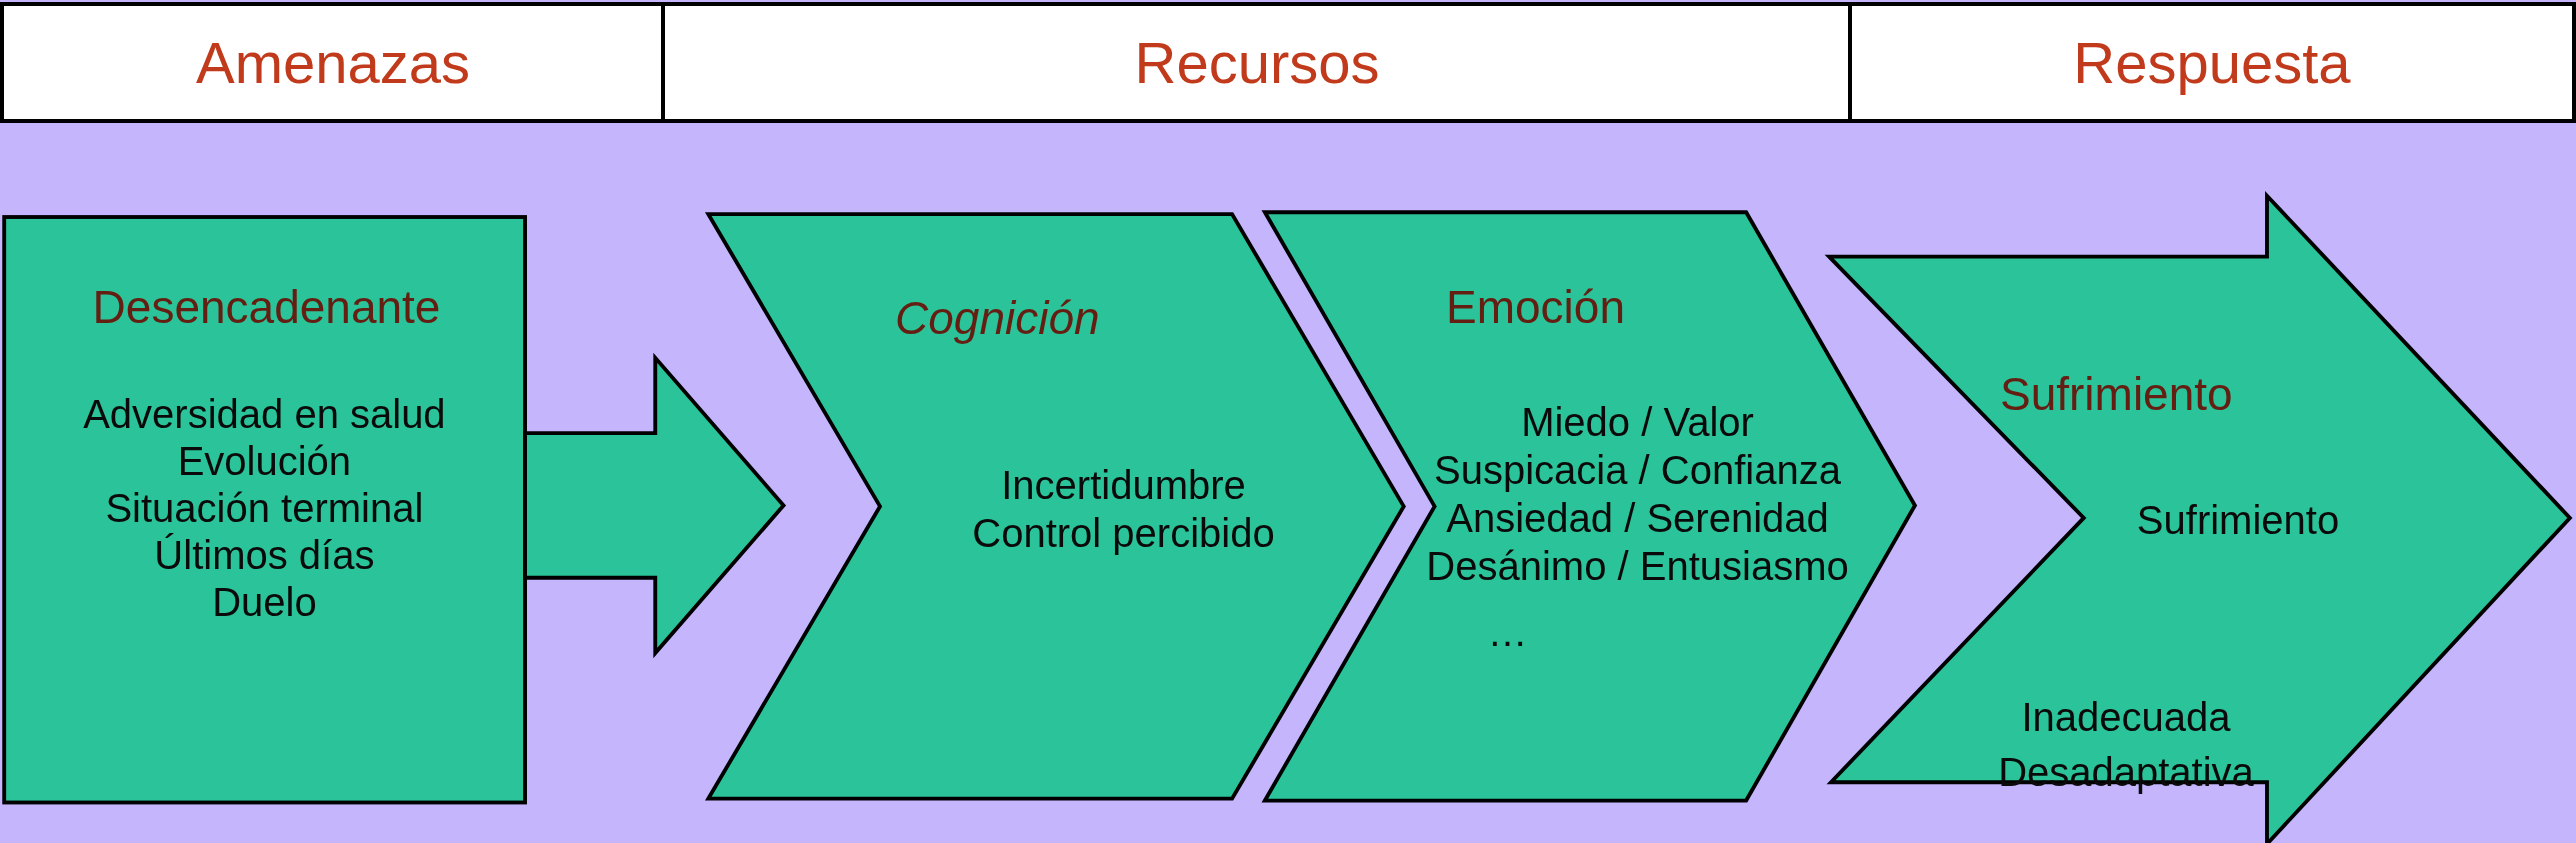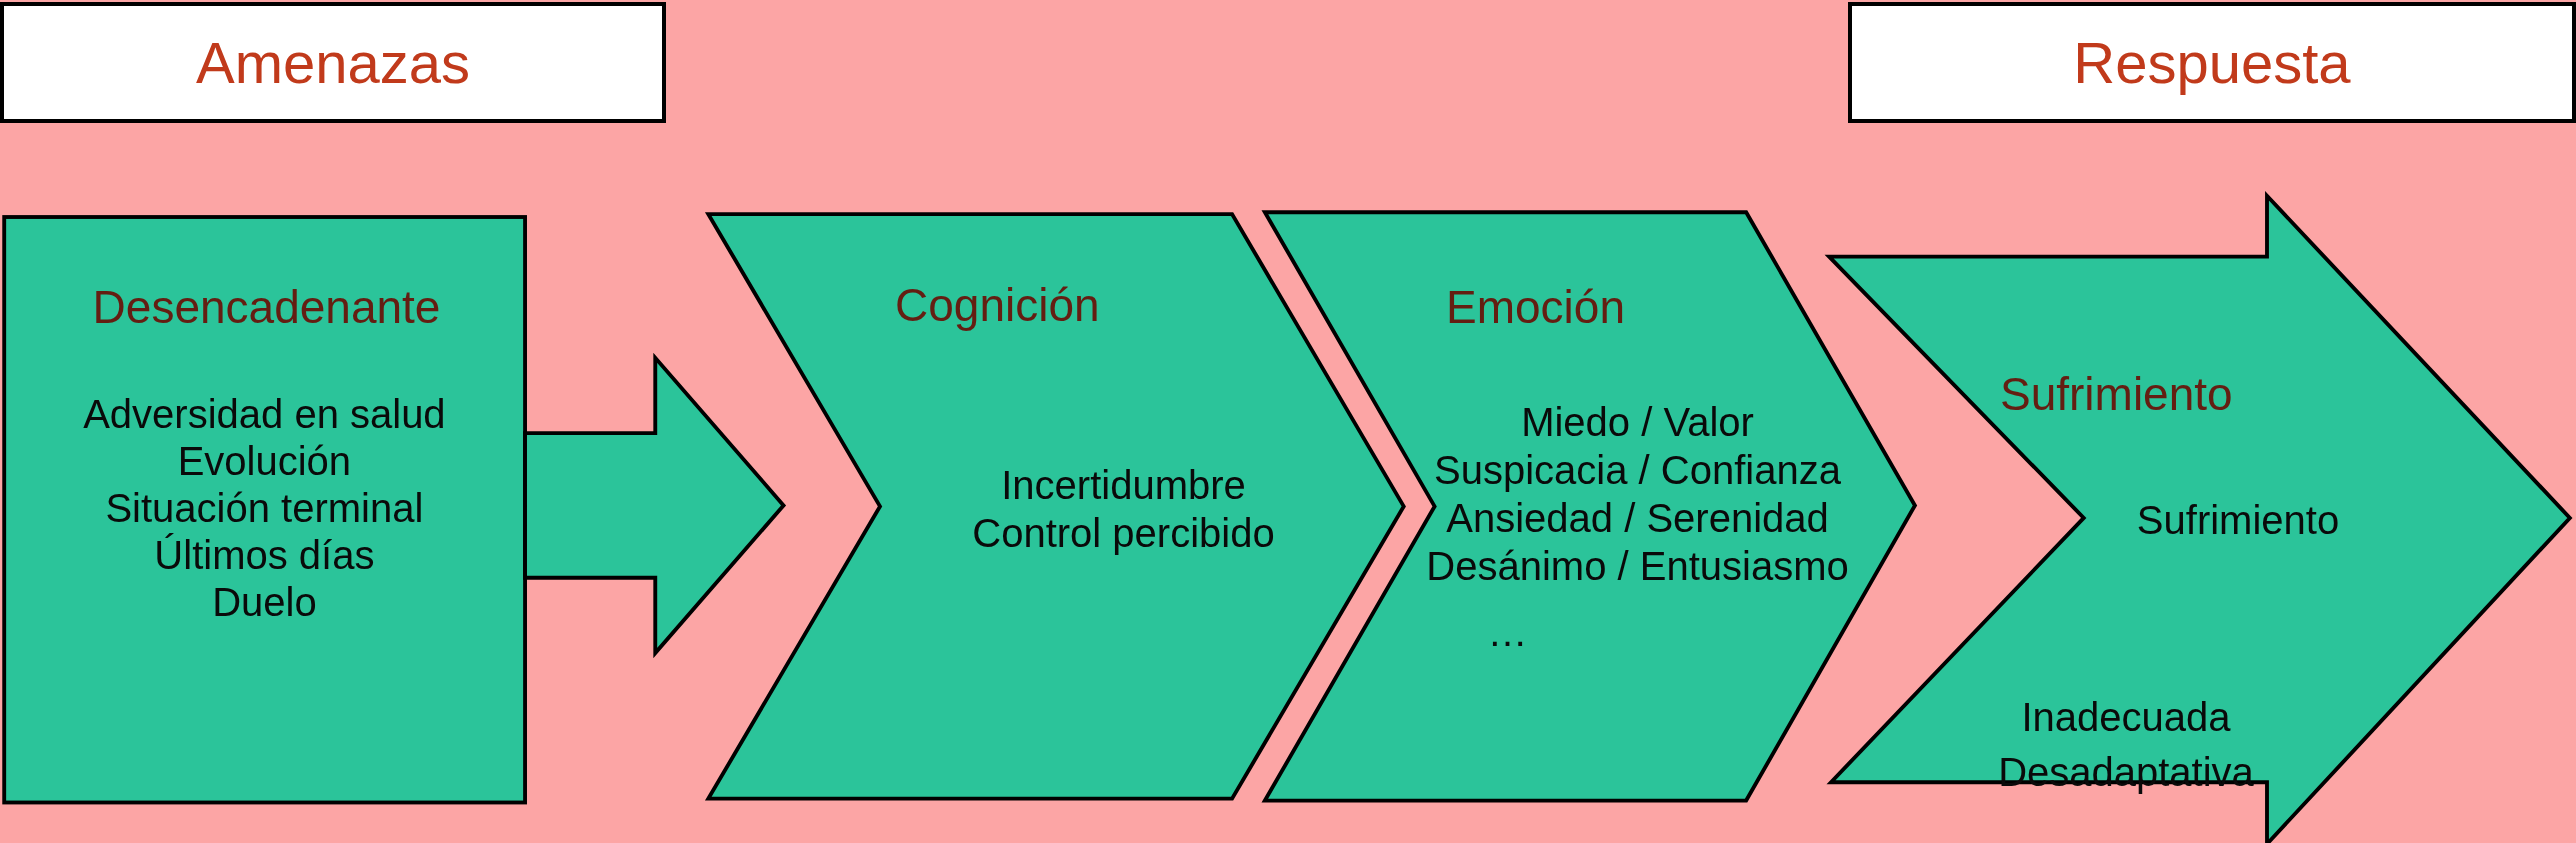--- a/index.html
+++ b/index.html
@@ -1,21 +1,21 @@
 <!DOCTYPE html>
 <html><head>
 <meta charset="utf-8">
 <style>
   html, body { margin: 0; padding: 0; background: #FFFFFF; }
   body { width: 2576px; height: 843px; }
   .stage {
     position: relative;
     width: 2576px;
     height: 843px;
-    background: #fca5a5;
+    background: #c4b5fd;
     overflow: hidden;
     font-family: "Liberation Sans", sans-serif;
   }
   .hcell {
     position: absolute;
     top: 1.9px;
     height: 121px;
     border: 4.8px solid #000000;
     box-sizing: border-box;
     background: #FFFFFF;
@@ -57,20 +57,23 @@
   .line { white-space: nowrap; }
 </style>
 </head>
 <body>
 
 <div class="stage">
 
   <div class="hcell hcell-1">
     <span class="hlabel">Amenazas</span>
   </div>
+  <div class="hcell hcell-2">
+    <span class="hlabel">Recursos</span>
+  </div>
   <div class="hcell hcell-3">
     <span class="hlabel">Respuesta</span>
   </div>
 
   <svg class="shapes-layer" viewBox="0 0 2670 874">
     <rect x="4" y="225" width="540" height="607" stroke="#000000" stroke-width="4" fill="#2BC49A"></rect>
     <polygon points="544,449 679,449 679,371 812,524 679,677 679,599 544,599" stroke="#000000" stroke-width="4" stroke-linejoin="miter" fill="#2BC49A"></polygon>
     <polygon points="734,222 1277,222 1455,525 1277,828 734,828 912,525" stroke="#000000" stroke-width="4" stroke-linejoin="miter" fill="#2BC49A"></polygon>
     <polygon points="1311,220 1810,220 1985,524 1810,830 1311,830 1487,525" stroke="#000000" stroke-width="4" stroke-linejoin="miter" fill="#2BC49A"></polygon>
     <polygon points="1896,266 2350,266 2350,203 2664,537 2350,875 2350,811 1898,811 2160,537" stroke="#000000" stroke-width="4" stroke-linejoin="miter" fill="#2BC49A"></polygon>
@@ -78,21 +81,21 @@
 
   <div class="txt t-title centered" style="left:6px; top:280px; width:521px;">Desencadenante</div>
   <div class="txt t-body centered lh49" style="left:3.9px; top:391px; width:521px;">
     <div class="line">Adversidad en salud</div>
     <div class="line">Evolución</div>
     <div class="line">Situación terminal</div>
     <div class="line">Últimos días</div>
     <div class="line">Duelo</div>
   </div>
 
-  <div class="txt t-title" style="left:895px; top:278px;">Cognición</div>
+  <div class="txt t-title" style="left:895px; top:291px;font-style:italic;">Cognición</div>
   <div class="txt t-body centered lh50" style="left:834px; top:461px; width:579px;">
     <div class="line">Incertidumbre</div>
     <div class="line">Control percibido</div>
   </div>
 
   <div class="txt t-title" style="left:1446px; top:280px;">Emoción</div>
   <div class="txt t-body centered lh50" style="left:1348px; top:398px; width:579px;">
     <div class="line">Miedo / Valor</div>
     <div class="line">Suspicacia / Confianza</div>
     <div class="line">Ansiedad / Serenidad</div>

